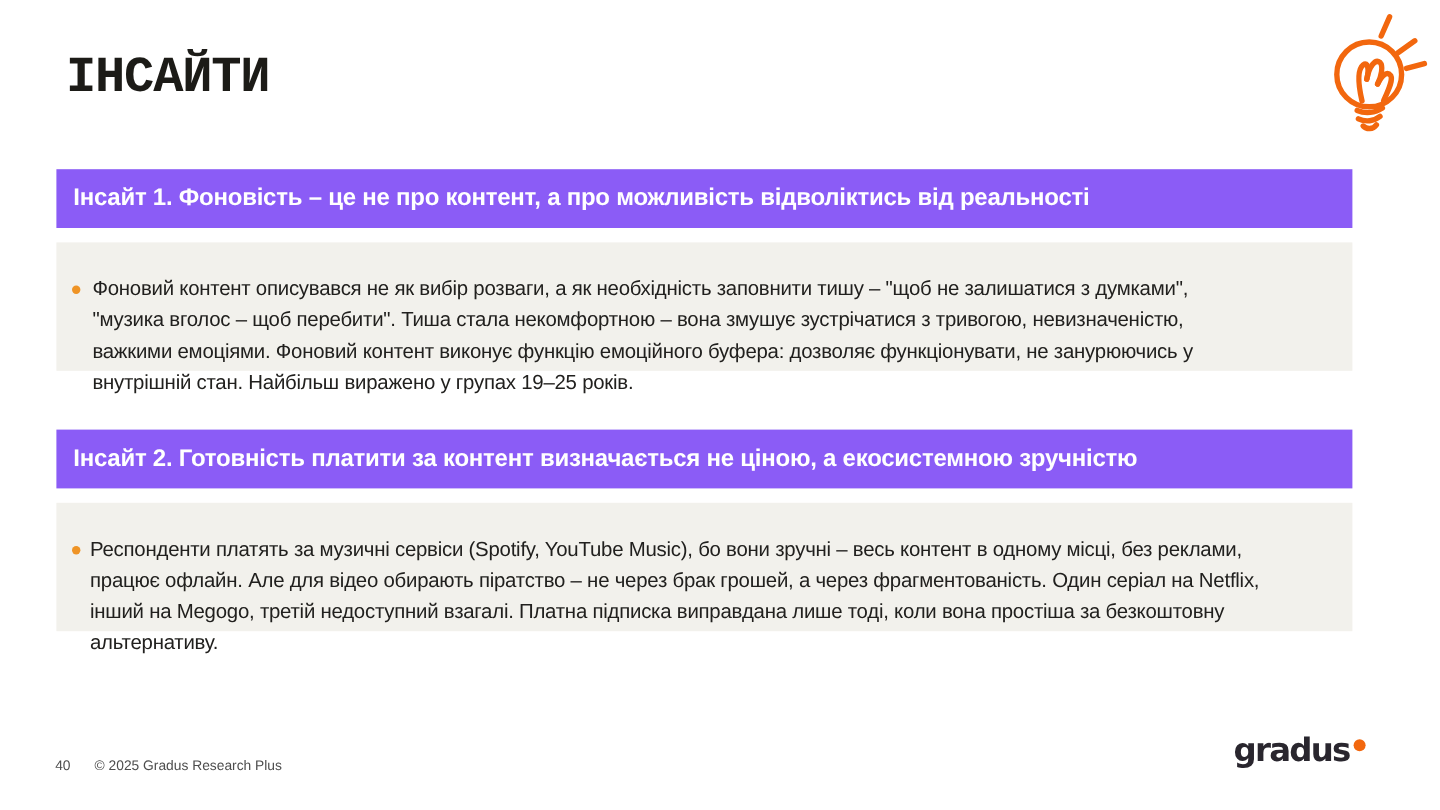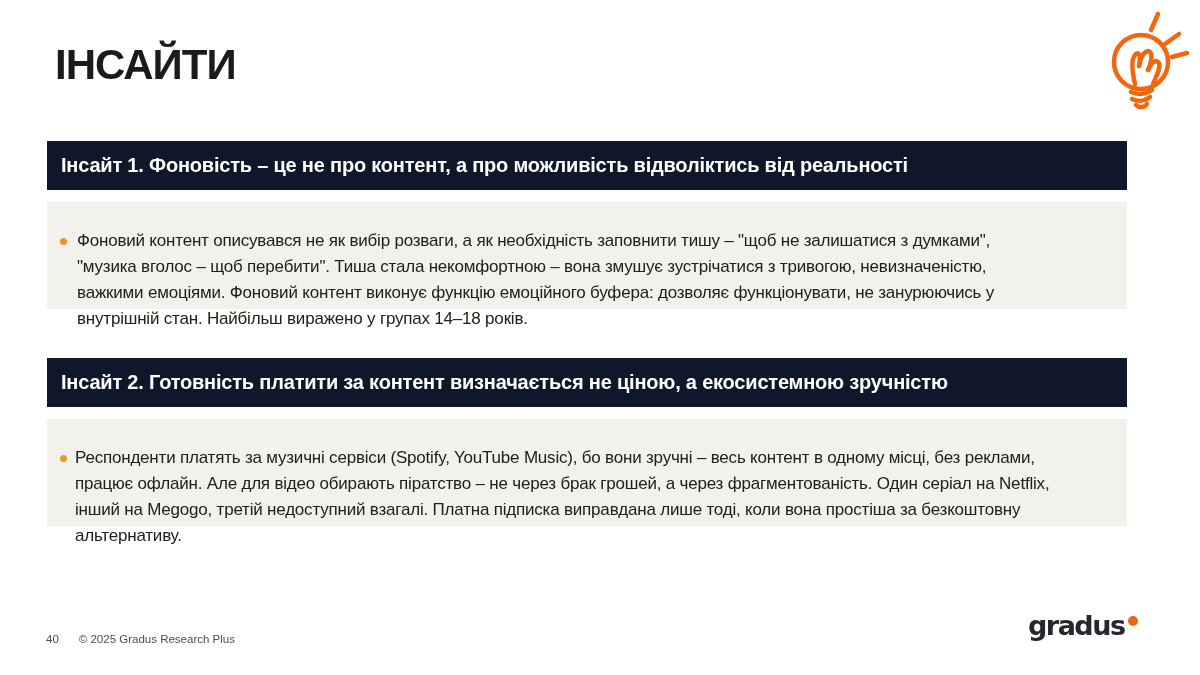--- a/index.html
+++ b/index.html
@@ -2,25 +2,25 @@
 <html><head>
 <meta charset="utf-8">
 <style>
   html,body{margin:0;padding:0;background:#ffffff;}
   .slide{
     position:relative;width:1200px;height:675px;background:#ffffff;
     font-family:"Liberation Sans",sans-serif;overflow:hidden;
   }
   .title{
     position:absolute;left:55px;top:44px;margin:0;
-    font-size:42px;line-height:42px;font-weight:700;color:#1c1b17;letter-spacing:-1px;
+    font-size:42px;line-height:42px;font-weight:700;color:#1c1b17;letter-spacing:-1px;font-family:Liberation Mono, monospace;
   }
   .bulb{position:absolute;left:1105px;top:8px;}
   .bar{
-    position:absolute;left:47px;width:1080px;height:49px;background:#0f172a;
+    position:absolute;left:47px;width:1080px;height:49px;background:#8b5cf6;
     display:flex;align-items:center;box-sizing:border-box;padding-left:14px;
   }
   .bar .bar-text{color:#ffffff;font-size:20px;font-weight:700;letter-spacing:-0.2px;white-space:nowrap;}
   .bar1{top:141px;}
   .bar2{top:358px;}
   .panel{
     position:absolute;left:47px;width:1080px;height:107px;background:#F2F1EC;
     box-sizing:border-box;padding:26px 0 0 30px;
   }
   .panel1{top:202px;}
@@ -67,21 +67,21 @@
   <div class="bar bar1">
     <span class="bar-text">Інсайт 1. Фоновість – це не про контент, а про можливість відволіктись від реальності</span>
   </div>
 
   <div class="panel panel1">
     <span class="bullet"></span>
     <div class="lines">
       <div class="line">Фоновий контент описувався не як вибір розваги, а як необхідність заповнити тишу – "щоб не залишатися з думками",</div>
       <div class="line">"музика вголос – щоб перебити". Тиша стала некомфортною – вона змушує зустрічатися з тривогою, невизначеністю,</div>
       <div class="line">важкими емоціями. Фоновий контент виконує функцію емоційного буфера: дозволяє функціонувати, не занурюючись у</div>
-      <div class="line">внутрішній стан. Найбільш виражено у групах 14–18 років.</div>
+      <div class="line">внутрішній стан. Найбільш виражено у групах 19–25 років.</div>
     </div>
   </div>
 
   <div class="bar bar2">
     <span class="bar-text">Інсайт 2. Готовність платити за контент визначається не ціною, а екосистемною зручністю</span>
   </div>
 
   <div class="panel panel2">
     <span class="bullet"></span>
     <div class="lines">

